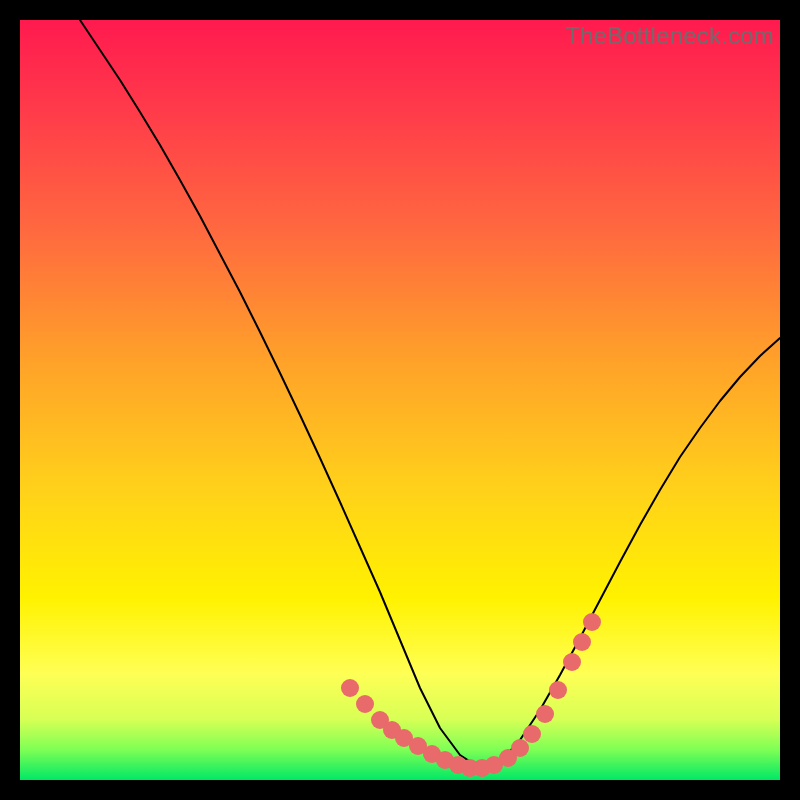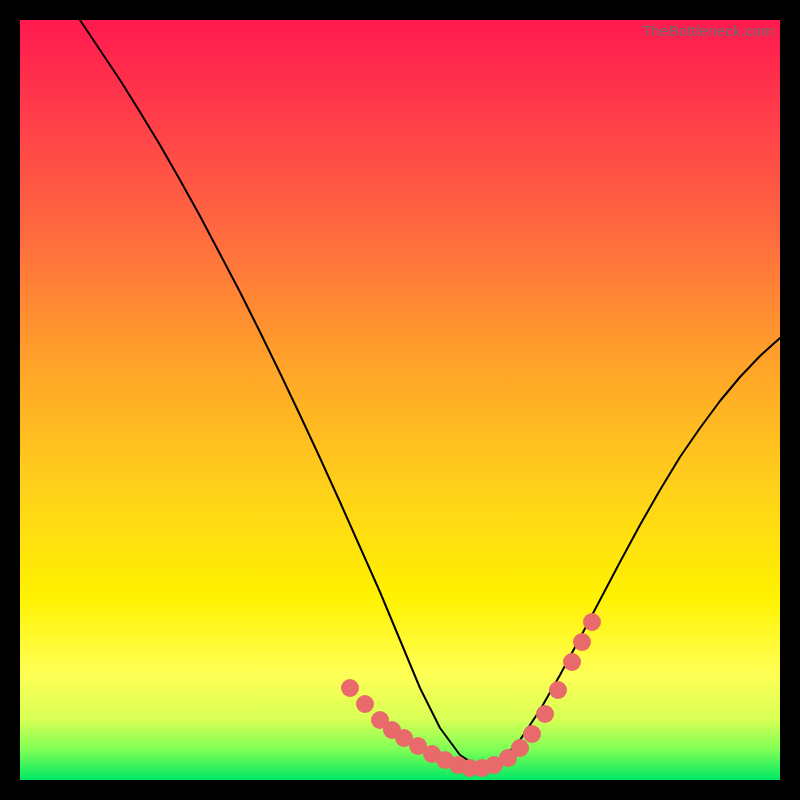--- a/index.html
+++ b/index.html
@@ -29,21 +29,21 @@
       #d8ff55 92%,
       #7fff55 96%,
       #00e865 100%
     );
   }
   .watermark {
     position: absolute;
     top: 2px;
     right: 6px;
     color: #6d6d6d;
-    font-size: 15px;
+    font-size: 24px;
     font-weight: 500;
     letter-spacing: 0.2px;
     user-select: none;
   }
   svg.plot {
     position: absolute;
     left: 0;
     top: 0;
     width: 760px;
     height: 760px;

